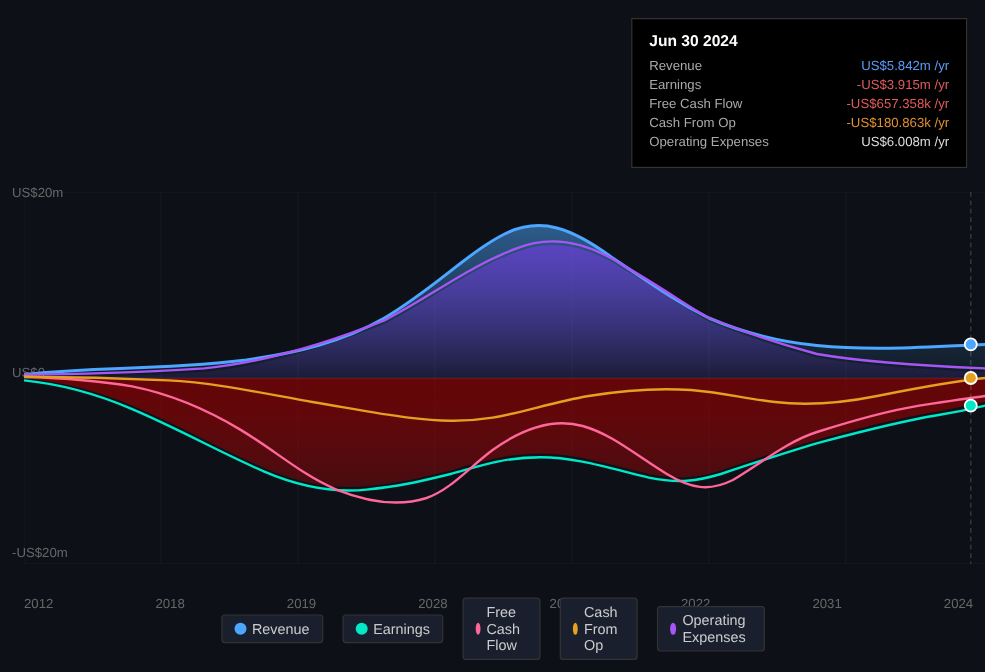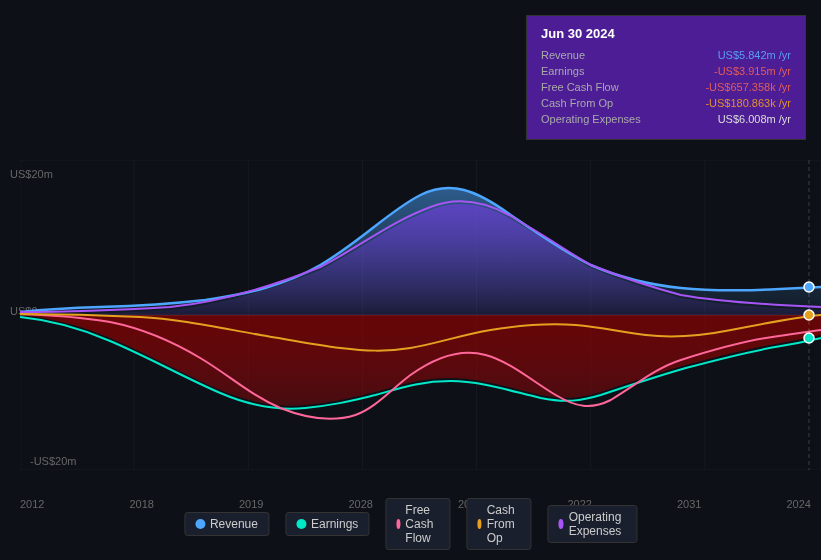--- a/index.html
+++ b/index.html
@@ -17,21 +17,21 @@
       width: 821px;
       height: 560px;
       background: #0d1117;
     }
 
     
     .tooltip-box {
       position: absolute;
       top: 15px;
       right: 15px;
-      background: #4c1d95;
+      background: #000000;
       border: 1px solid #333;
       padding: 10px 14px;
       min-width: 280px;
       z-index: 10;
     }
 
     .tooltip-date {
       font-size: 13px;
       color: #fff;
       font-weight: bold;
@@ -67,41 +67,40 @@
       justify-content: flex-end;
       margin-bottom: 4px;
     }
     .profit-margin-text {
       font-size: 11px;
       color: #e05c5c;
     }
 
     .y-label-top {
       position: absolute;
-      top: 168px;
+      top: 155px;
       left: 10px;
       font-size: 11px;
       color: #666;
     }
 
     .y-label-zero {
       position: absolute;
       top: 305px;
       left: 10px;
       font-size: 11px;
       color: #666;
     }
 
     .y-label-bottom {
       position: absolute;
       top: 455px;
       left: 10px;
       font-size: 11px;
       color: #666;
-      margin-left: 20px;
     }
 
     
     .zero-line {
       position: absolute;
       top: 315px;
       left: 20px;
       right: 0;
       height: 1px;
       background: rgba(255,255,255,0.15);

